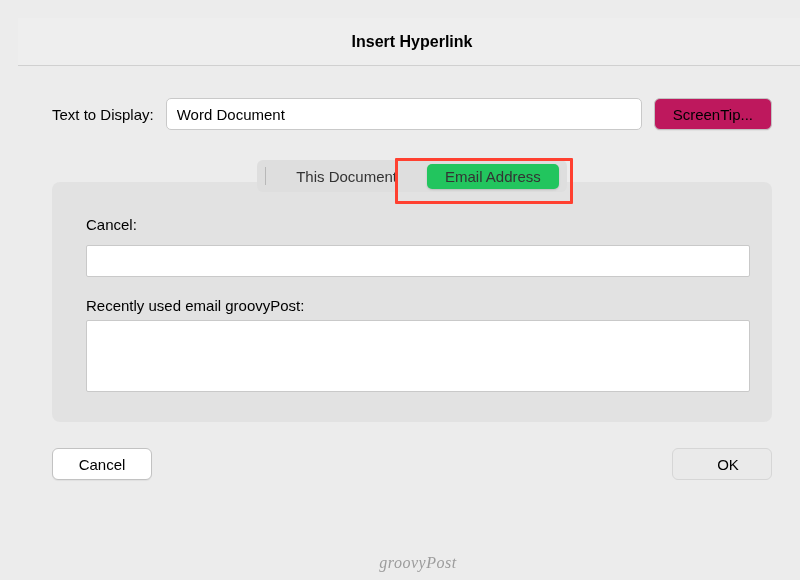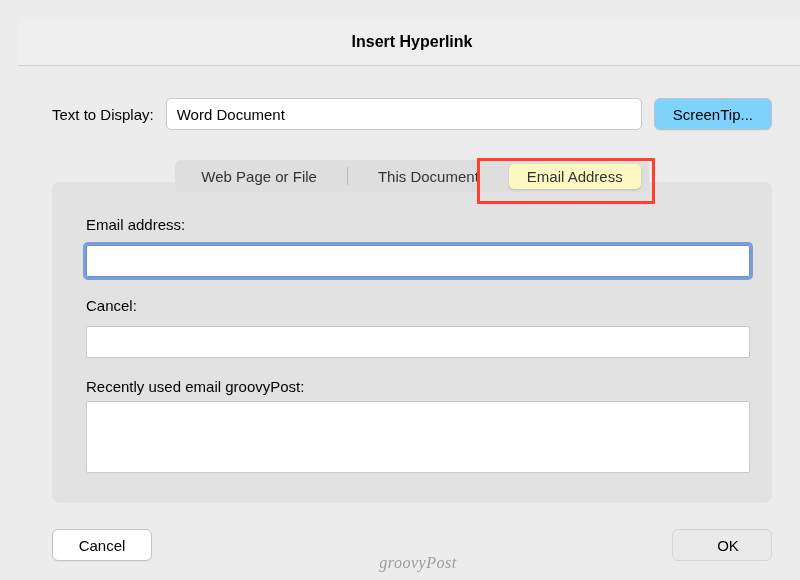--- a/index.html
+++ b/index.html
@@ -42,21 +42,21 @@
       padding: 0 10px;
       font-size: 15px;
       font-family: Liberation Sans, sans-serif;
       outline: none;
     }
     .screentip-btn {
       height: 32px;
       padding: 0 18px;
       border: 1px solid #c2c2c2;
       border-radius: 6px;
-      background: #7dd3fc;
+      background: #be185d;
       font-size: 15px;
       cursor: pointer;
       box-shadow: 0 1px 1px rgba(0,0,0,0.05);
     }
     .panel-wrap {
       padding: 0 28px;
     }
     .tabs-row {
       display: flex;
       justify-content: center;
@@ -80,21 +80,21 @@
       cursor: pointer;
       color: #333;
       white-space: nowrap;
     }
     .seg-sep {
       width: 1px;
       height: 18px;
       background: #b8b8b8;
     }
     .seg-active {
-      background: #fef9c3;
+      background: #22c55e;
       box-shadow: 0 1px 2px rgba(0,0,0,0.15);
       text-align: center;
     }
     .highlight-box {
       position: absolute;
       border: 3px solid #ff4030;
       top: -8px;
       right: -12px;
       width: 178px;
       height: 46px;
@@ -179,33 +179,28 @@
 
 <div class="top-row">
   <span class="label-display">Text to Display:</span>
   <input class="input-display" type="text" value="Word Document" style="">
   <button class="screentip-btn">ScreenTip...</button>
 </div>
 
 <div class="panel-wrap">
   <div class="tabs-row">
     <div class="segmented">
-      <div class="seg-item">Web Page or File</div>
       <div class="seg-sep"></div>
       <div class="seg-item">This Document</div>
       <div class="seg-item seg-active">Email Address</div>
       <div class="highlight-box"></div>
     </div>
   </div>
 
   <div class="panel">
-    <div class="field-row">
-      <span class="field-label">Email address:</span>
-      <input class="field-input focused" type="text" value="" style="">
-    </div>
     <div class="field-row">
       <span class="field-label">Cancel:</span>
       <input class="field-input" type="text" value="" style="">
     </div>
     <div class="field-row" style="margin-bottom:0;">
       <span class="field-label">Recently used email groovyPost:</span>
       <div class="recent-box"></div>
     </div>
   </div>
 </div>

